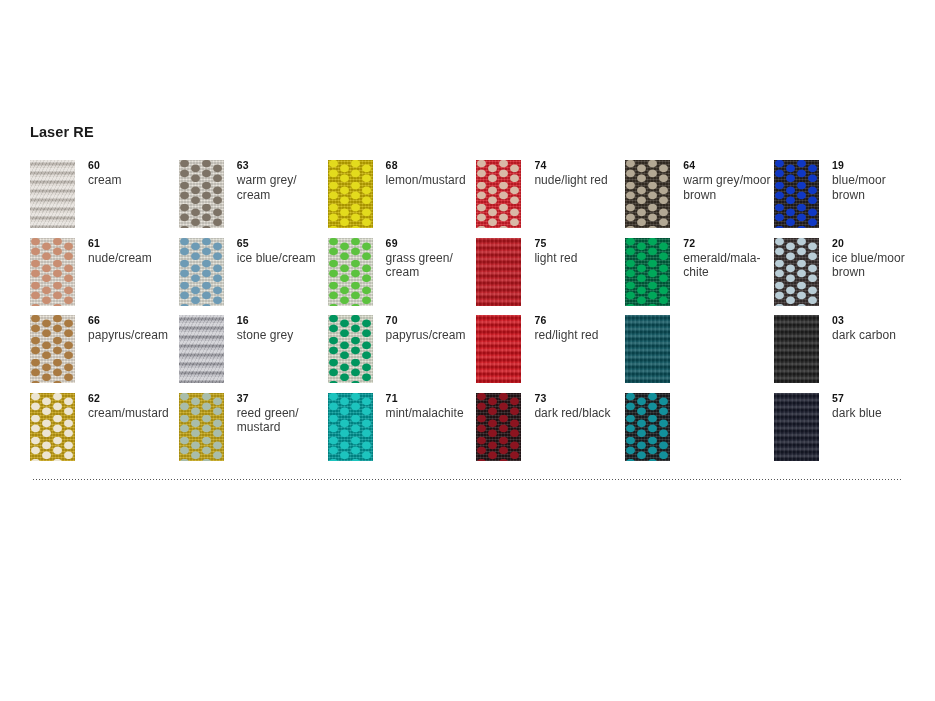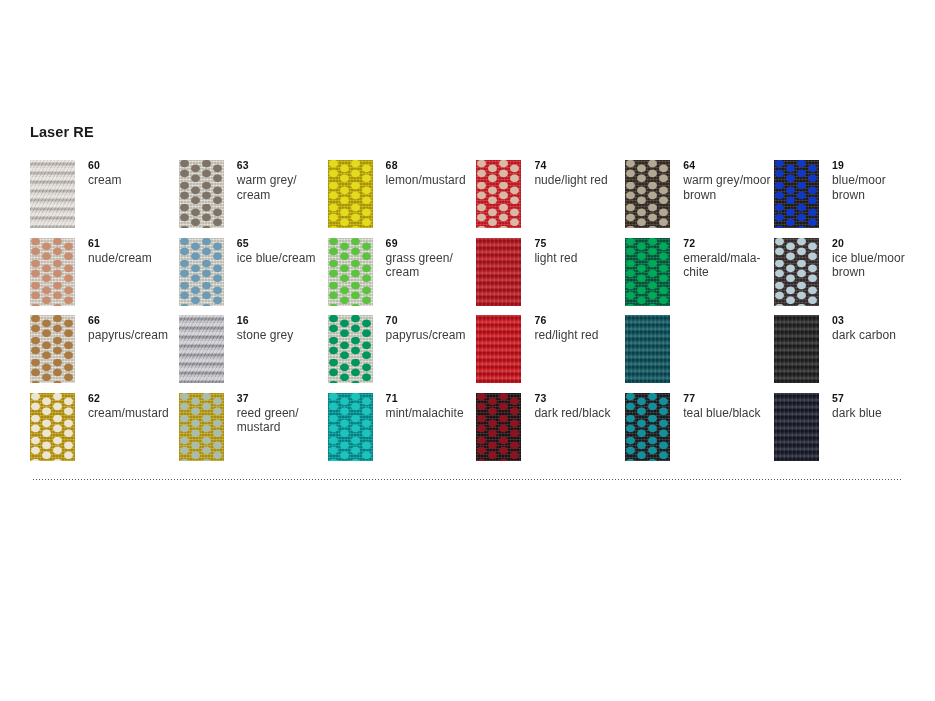--- a/index.html
+++ b/index.html
@@ -259,24 +259,20 @@
           <div class="code">72</div>
           <div class="cname">emerald/mala-
 chite</div>
         </div>
       </div>
       <div class="cell" style="left: 595.2px; top: 155.2px;">
         <div class="swatch tex-solid" style="background-color: rgb(10, 85, 96); --a: #14808c;"></div>
       </div>
       <div class="cell" style="left: 595.2px; top: 232.8px;">
         <div class="swatch tex-check" style="background-color: rgb(29, 31, 34); --a: #13909b;"></div>
-        <div class="cell-text">
-          <div class="code">77</div>
-          <div class="cname">teal blue/black</div>
-        </div>
       </div>
       <div class="cell" style="left: 744px; top: 0px;">
         <div class="swatch tex-check" style="background-color: rgb(36, 31, 30); --a: #1038c4;"></div>
         <div class="cell-text">
           <div class="code">19</div>
           <div class="cname">blue/moor
 brown</div>
         </div>
       </div>
       <div class="cell" style="left: 744px; top: 77.6px;">

